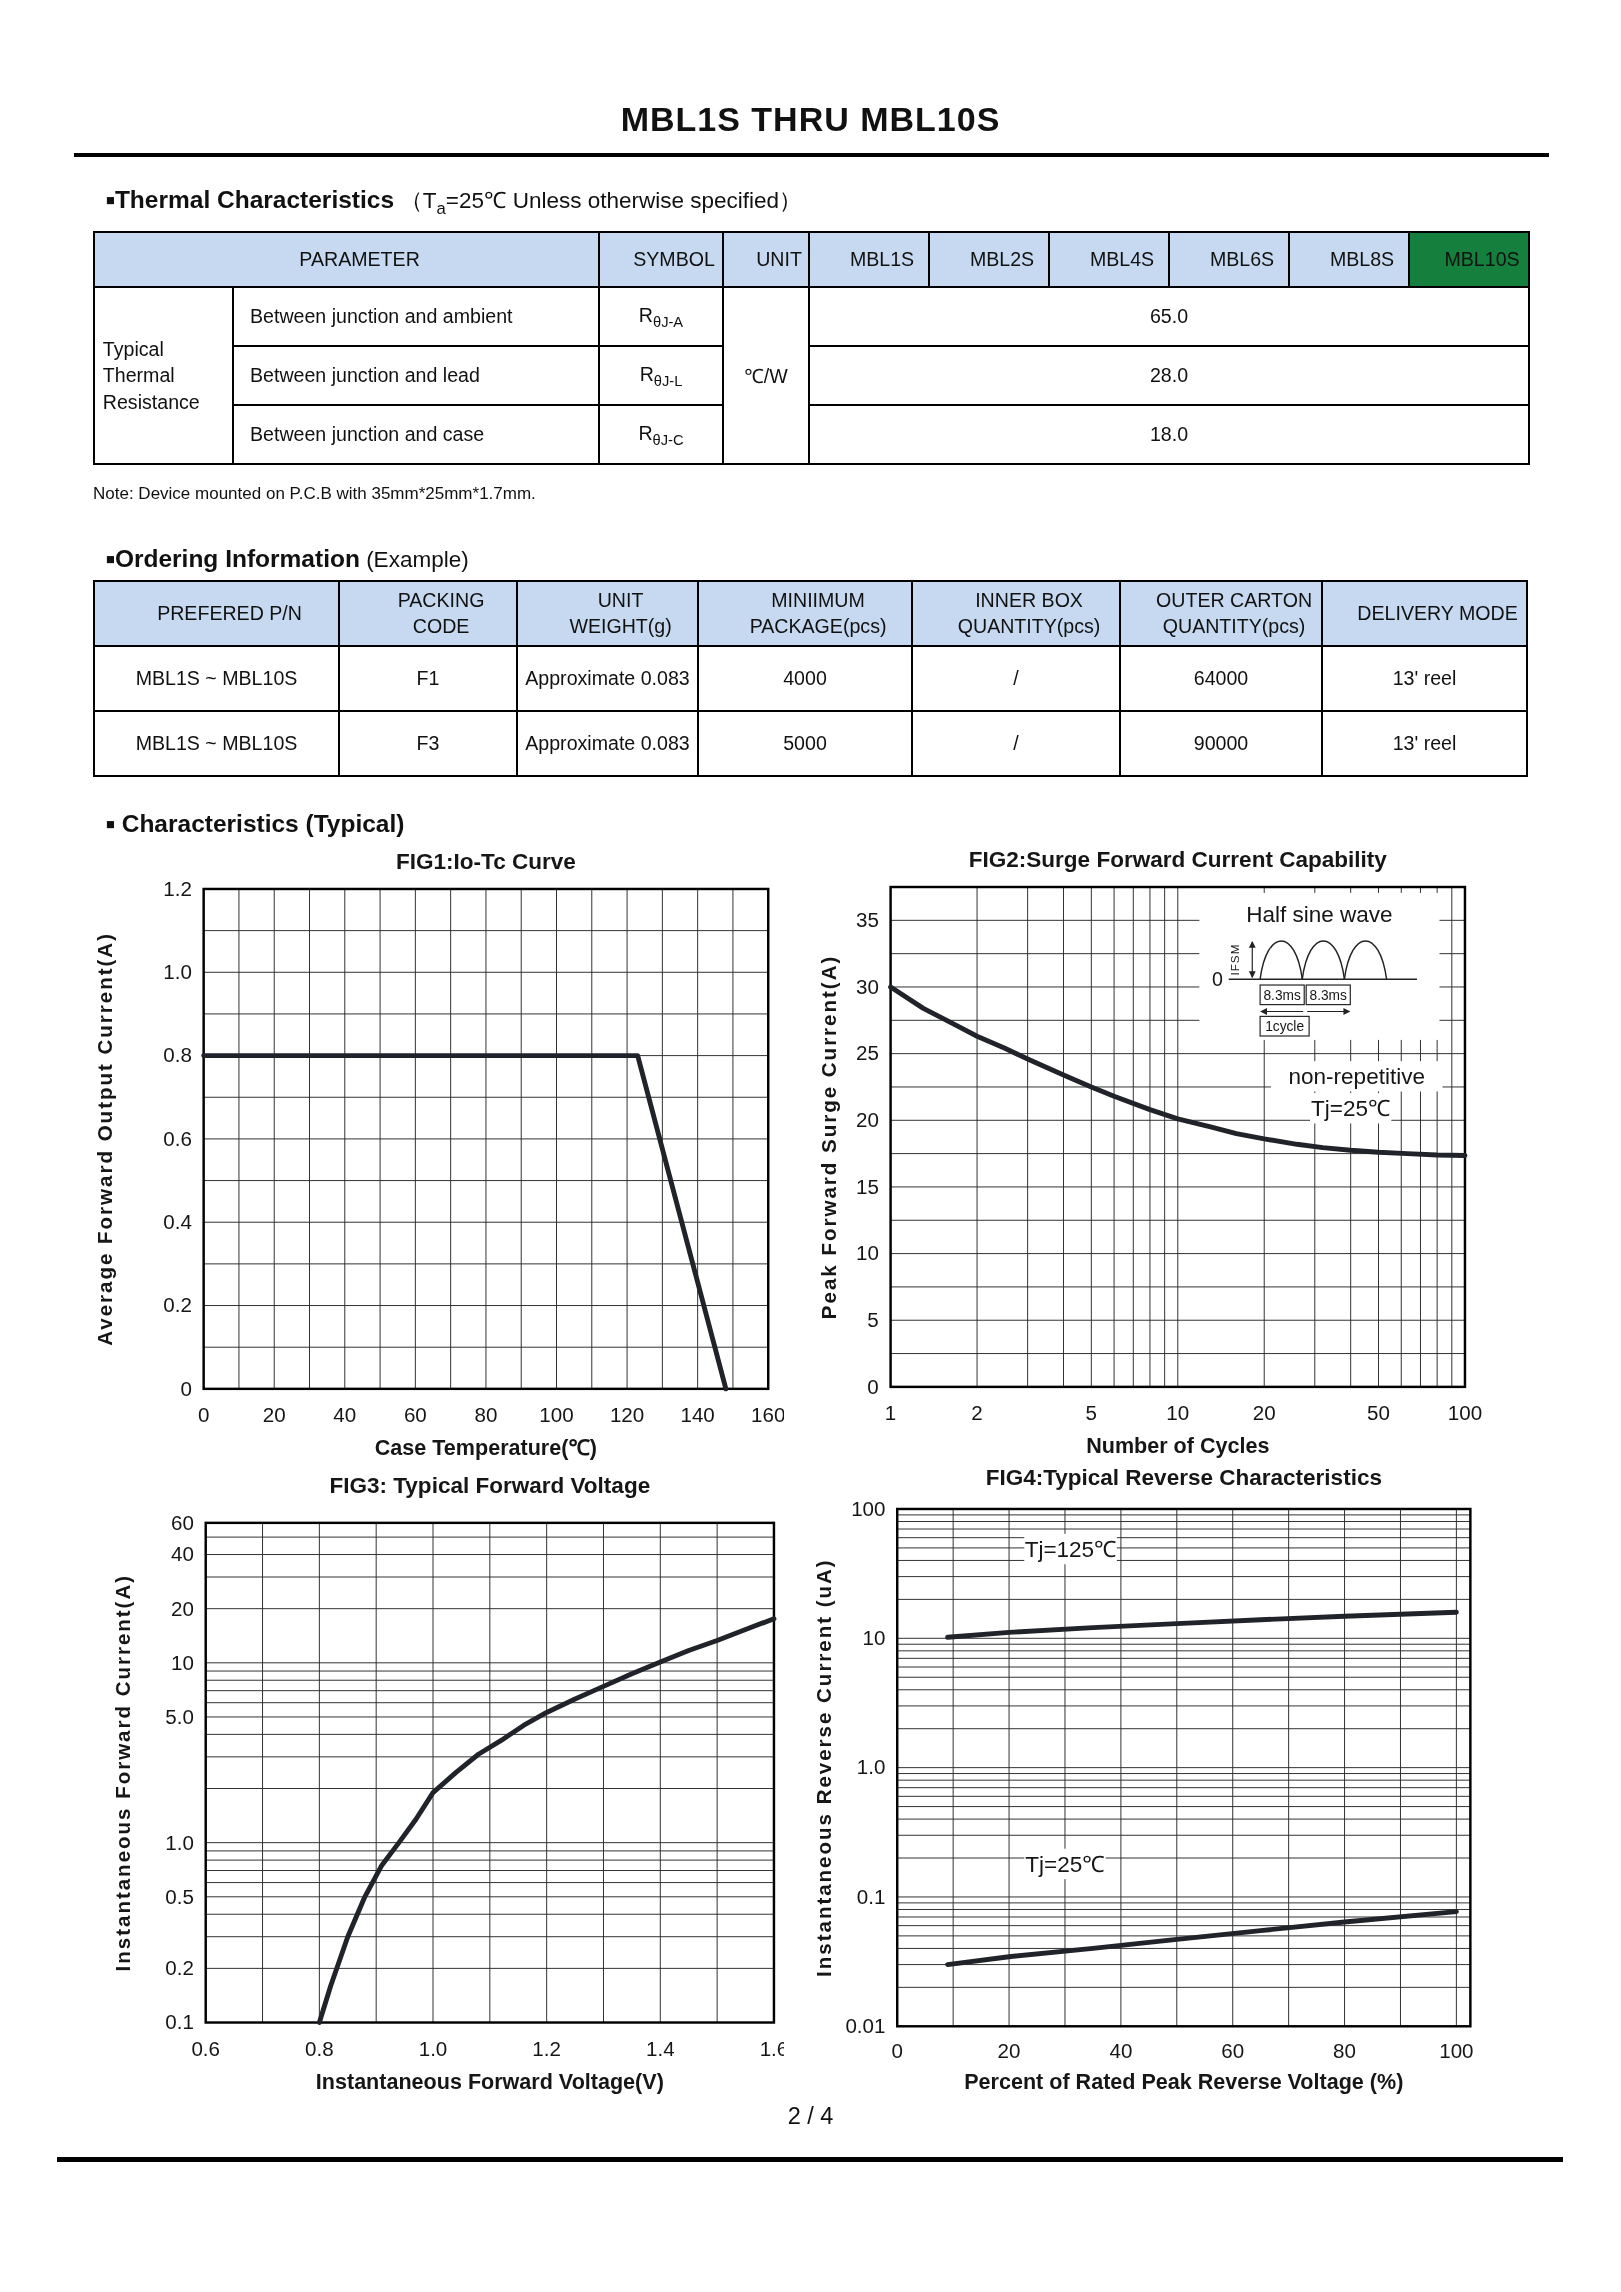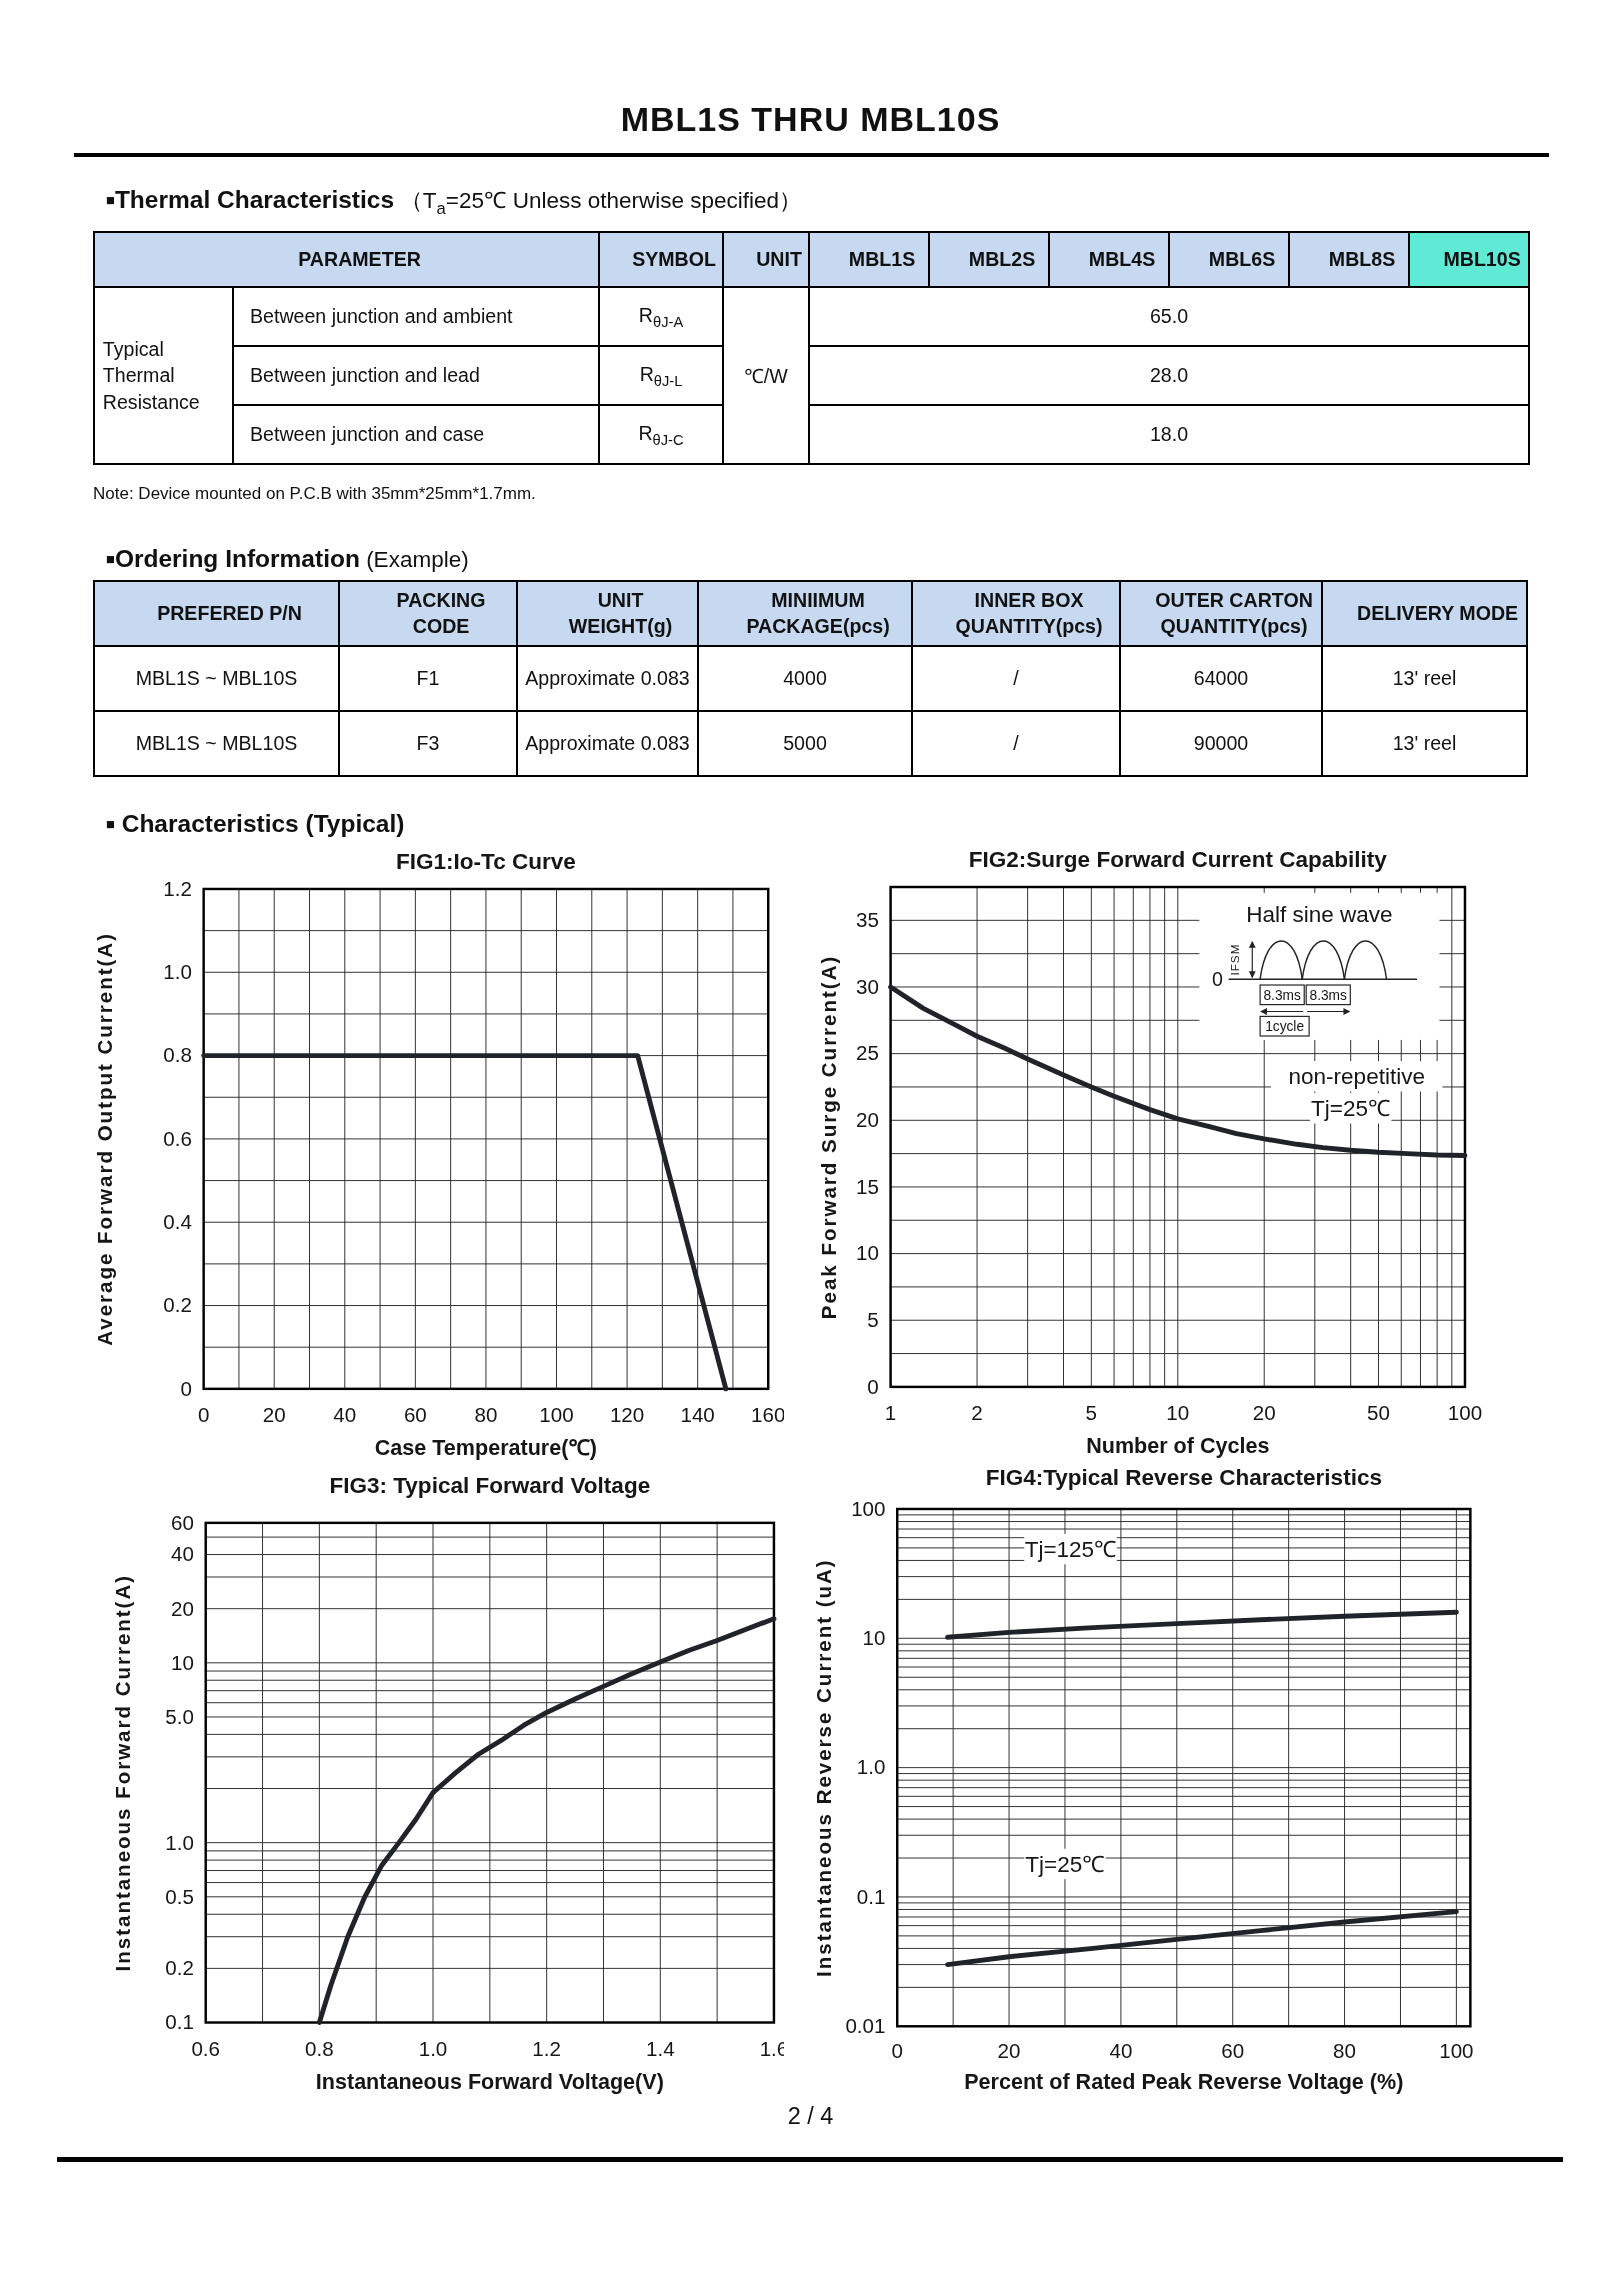--- a/index.html
+++ b/index.html
@@ -11,21 +11,21 @@
   .rule-top{top:153px;left:74px;width:1475px;height:3.9px;}
   .rule-bottom{top:2157px;left:57px;width:1506px;height:4.9px;}
   .heading{position:absolute;left:106px;white-space:nowrap;font-size:22.5px;}
   .heading .bullet{font-size:14.7px;vertical-align:2.9px;}
   .heading .bold{font-size:24.5px;font-weight:bold;}
   .heading sub{font-size:16.7px;}
   .note{position:absolute;left:93px;top:484px;font-size:17px;}
   table.tbl{position:absolute;border-collapse:collapse;table-layout:fixed;
         border:2.9px solid #000;font-size:19.6px;}
   .tbl th,.tbl td{border:2px solid #000;text-align:center;padding:0 3.9px;overflow:hidden;}
-  .tbl th{font-weight:bold;white-space:pre-line;line-height:1.3;padding-left:30px;}
+  .tbl th{font-weight:normal;white-space:pre-line;line-height:1.3;padding-left:30px;}
   .tbl td{border-top-width:2.9px;border-bottom-width:2.9px;}
   .thermal{left:93px;top:231px;width:1433px;}
   .thermal th{height:53px;}
   .thermal td{height:57px;}
   .thermal td.group{text-align:left;padding-left:7.8px;line-height:1.35;}
   .thermal td.desc{text-align:left;padding-left:16px;}
   .thermal sub{font-size:14.7px;}
   .ordering{left:93px;top:580px;width:1433px;}
   .ordering th{height:63px;}
   .ordering td{height:63px;}
@@ -62,21 +62,21 @@
     <tbody>
         <tr>
       <th colspan="2" style="background: rgb(198, 217, 240);">PARAMETER</th>
       <th style="background: rgb(198, 217, 240); margin-left: 36px;">SYMBOL</th>
       <th style="background: rgb(198, 217, 240);">UNIT</th>
       <th style="background: rgb(198, 217, 240);">MBL1S</th>
       <th style="background: rgb(198, 217, 240);">MBL2S</th>
       <th style="background: rgb(198, 217, 240);">MBL4S</th>
       <th style="background: rgb(198, 217, 240);">MBL6S</th>
       <th style="background: rgb(198, 217, 240);">MBL8S</th>
-      <th style="background: #5eead4; margin-left: 41px;">MBL10S</th>
+      <th style="background: #15803d; margin-left: 41px;">MBL10S</th>
     </tr>
     <tr>
       <td class="group" rowspan="3">Typical Thermal Resistance</td>
       <td class="desc">Between junction and ambient</td>
       <td><span>R</span><sub>θJ-A</sub></td>
       <td rowspan="3">℃/W</td>
       <td colspan="6">65.0</td>
     </tr>
     <tr>
       <td class="desc">Between junction and lead</td>

